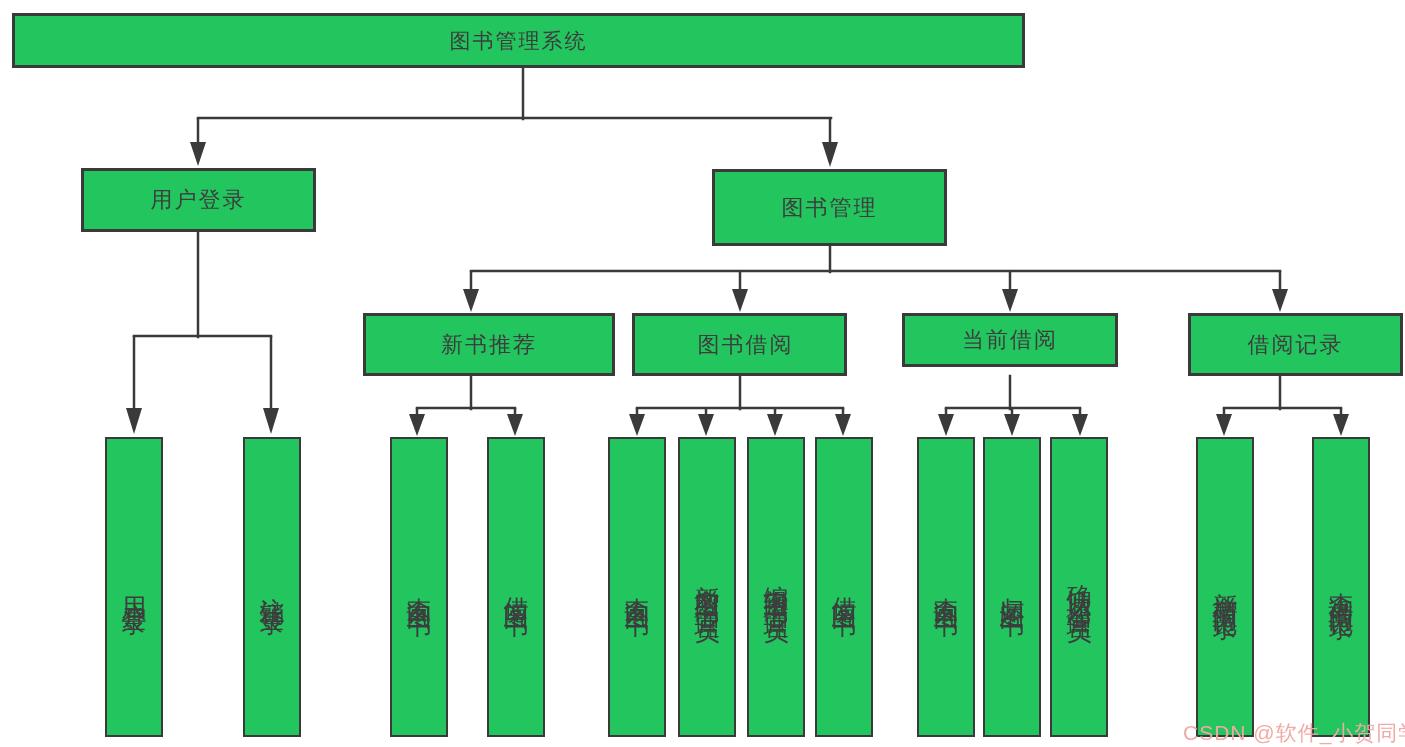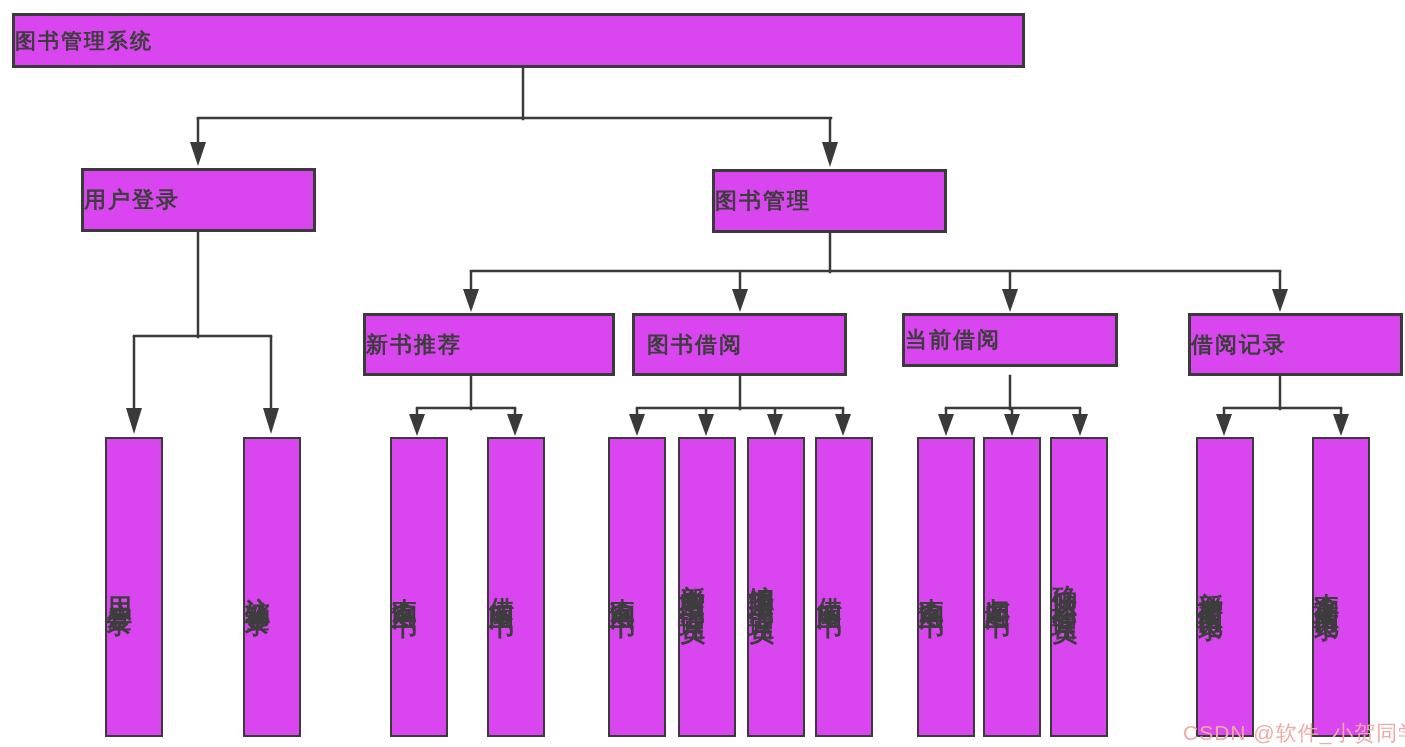--- a/index.html
+++ b/index.html
@@ -7,25 +7,24 @@
     position:relative;
     width:1405px;height:747px;
     background:#ffffff;
     overflow:hidden;
     font-family:"Liberation Sans","DejaVu Sans",sans-serif;
   }
   .wires{position:absolute;left:0;top:0;z-index:1;}
   .node{
     position:absolute;
     box-sizing:border-box;
-    background:#d946ef;
+    background:#22c55e;
     border:3px solid #3a3a3a;
-    display:flex;align-items:center;
+    display:flex;align-items:center;justify-content:center;
     z-index:2;
-    font-weight:bold;
   }
   .hbox{font-size:22px;color:#3d3d3d;letter-spacing:2px;}
   .root{font-size:21px;}
   .vbox{border-width:2.5px;}
   .vbox .vtext{
     writing-mode:vertical-rl;
     font-size:25px;color:#3d3d3d;
     letter-spacing:5px;
     line-height:1;
     white-space:nowrap;
@@ -121,21 +120,21 @@
     </g>
   </svg>
 
   <div class="node hbox root" style="left:12px;top:13px;width:1013px;height:55px;">
     <span>图书管理系统</span>
   </div>
 
   <div class="node hbox" style="left:81px;top:168px;width:235px;height:64px;">
     <span>用户登录</span>
   </div>
-  <div class="node hbox" style="left:712px;top:169px;width:235px;height:64px;">
+  <div class="node hbox" style="left:712px;top:169px;width:235px;height:77px;">
     <span>图书管理</span>
   </div>
 
   <div class="node hbox" style="left:363px;top:313px;width:252px;height:63px;">
     <span>新书推荐</span>
   </div>
   <div class="node hbox" style="left:632px;top:313px;width:215px;height:63px;padding-left:12px;">
     <span>图书借阅</span>
   </div>
   <div class="node hbox" style="left:902px;top:313px;width:216px;height:54px;">

